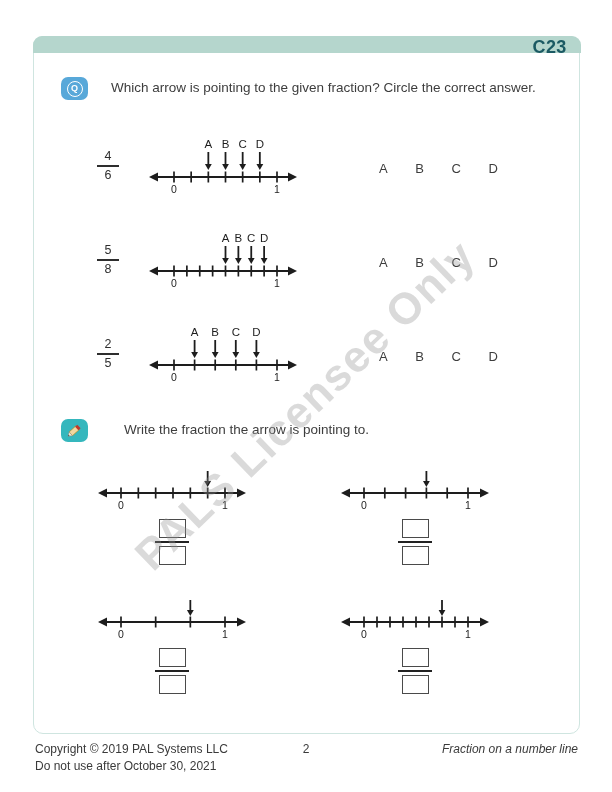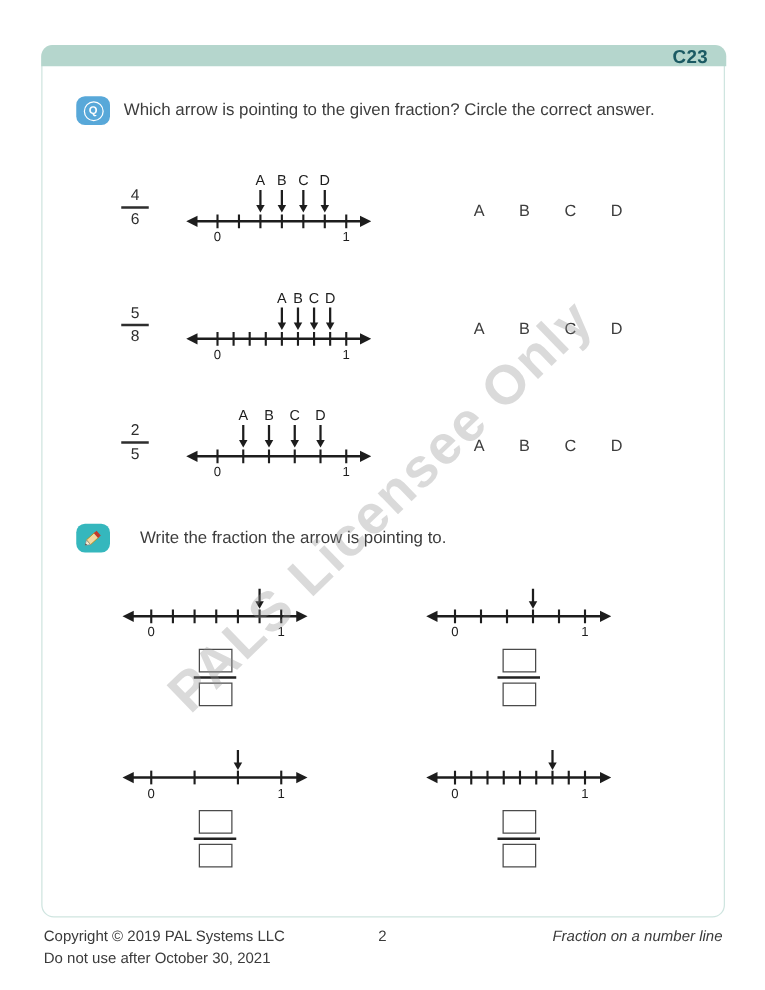--- a/index.html
+++ b/index.html
@@ -9,33 +9,33 @@
   }
   .card{
     position:absolute;left:33px;top:36px;width:545px;height:696px;
     background:#ffffff;border:1.5px solid #cfe5e0;border-radius:10px;
   }
   .band{
     position:absolute;left:-1.5px;top:-1.5px;right:-1.5px;height:17px;
     background:#b5d6cd;border-radius:9px 9px 0 0;
   }
   .tag{
-    position:absolute;right:14px;top:1px;font-size:15px;font-weight:bold;
+    position:absolute;right:14px;top:1px;font-size:18px;font-weight:bold;
     color:#1b5a63;letter-spacing:0.3px;
   }
   .prompt{position:absolute;left:27px;display:flex;gap:11px;align-items:flex-start;}
   .icon-box{flex:0 0 auto;width:27px;height:23px;border-radius:7px;display:flex;align-items:center;justify-content:center;}
   .icon-q-box{background:#58a8d9;}
   .icon-pencil-box{background:#35b7bd;}
   .q-ring{
     width:14px;height:14px;border:1.6px solid #fff;border-radius:50%;
     display:flex;align-items:center;justify-content:center;
     color:#fff;font-size:9px;font-weight:bold;line-height:1;
   }
-  .prompt-text{font-size:13.5px;line-height:18.5px;color:#3d3d3d;max-width:455px;padding-top:2px;}
+  .prompt-text{font-size:13.5px;line-height:18.5px;color:#3d3d3d;max-width:455px;padding-top:2px;margin-left:12px;}
   .q1row{position:absolute;left:0;width:100%;height:65px;}
   .frac{
     position:absolute;left:62px;top:16px;width:24px;text-align:center;
     font-size:12.5px;color:#2e2e2e;line-height:13px;
   }
   .frac-bar{height:1.5px;background:#2e2e2e;margin:2px 1px;}
   .nl{position:absolute;left:113px;top:0;}
   .choices{
     position:absolute;left:345px;top:27px;width:119px;display:flex;
     justify-content:space-between;font-size:13px;color:#3d3d3d;

